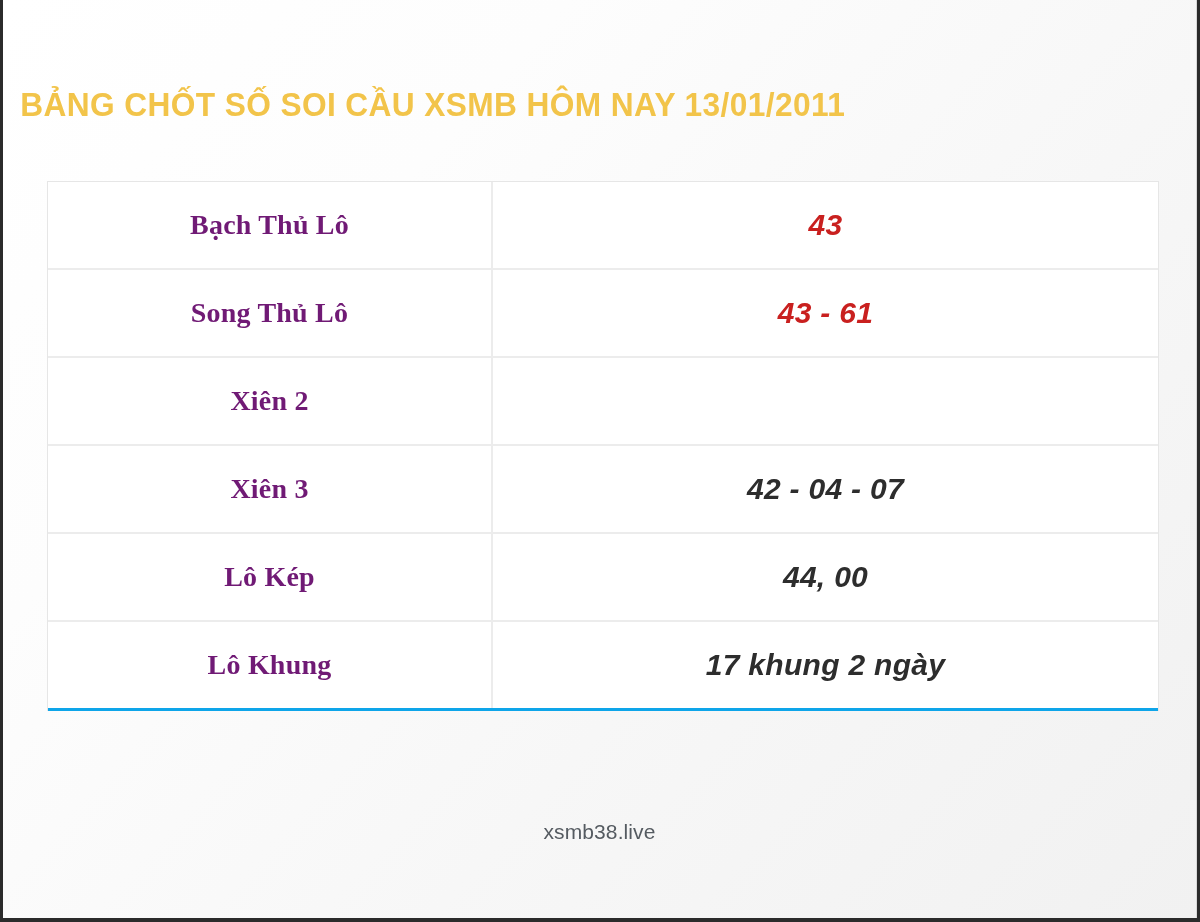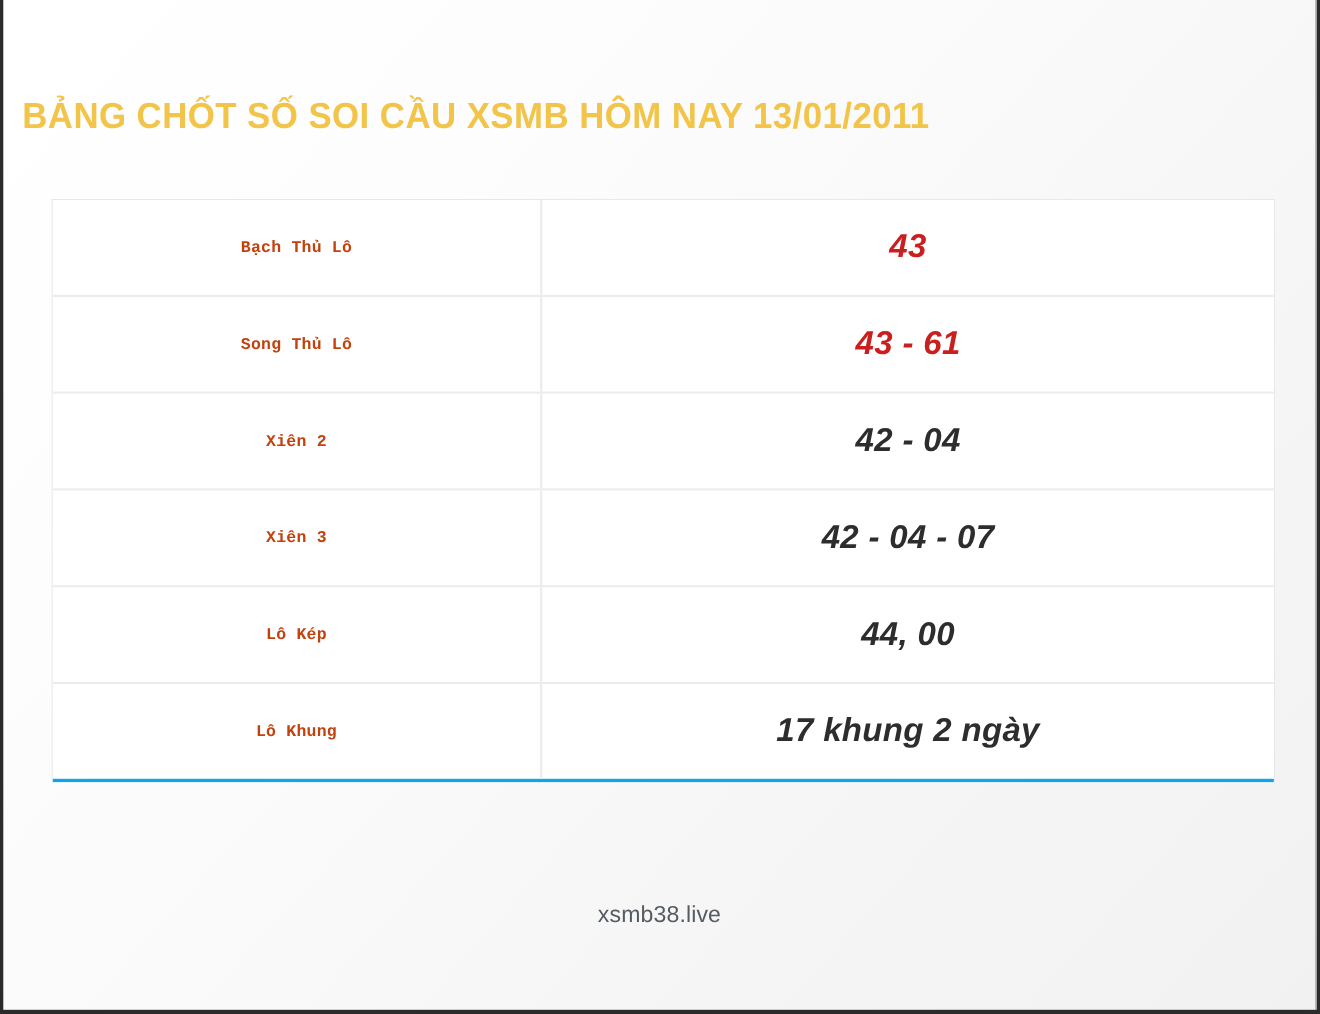--- a/index.html
+++ b/index.html
@@ -82,24 +82,24 @@
   .cell-value {
     flex: 1 1 auto;
     box-sizing: border-box;
     height: 86px;
     display: flex;
     align-items: center;
     justify-content: center;
     padding: 0 10px;
   }
   .label-text {
-    font-family: Liberation Mono, monospace;
+    font-family: Liberation Serif, serif;
     font-weight: bold;
-    font-size: 15px;
-    color: #c2410c;
+    font-size: 28px;
+    color: #701a75;
     white-space: nowrap;
     letter-spacing: 0.2px;
   }
   .value-text {
     font-family: "Liberation Sans Narrow", "Liberation Sans", sans-serif;
     font-weight: bold;
     font-size: 30px;
     color: #2d2d2d;
     white-space: nowrap;
     letter-spacing: 0.3px;
@@ -150,23 +150,20 @@
           <span class="label-text">Song Thủ Lô</span>
         </div>
         <div class="cell-value">
           <span class="value-text red">43 - 61</span>
         </div>
       </div>
       <div class="row">
         <div class="cell-label">
           <span class="label-text">Xiên 2</span>
         </div>
-        <div class="cell-value">
-          <span class="value-text">42 - 04</span>
-        </div>
       </div>
       <div class="row">
         <div class="cell-label">
           <span class="label-text">Xiên 3</span>
         </div>
         <div class="cell-value">
           <span class="value-text">42 - 04 - 07</span>
         </div>
       </div>
       <div class="row">

